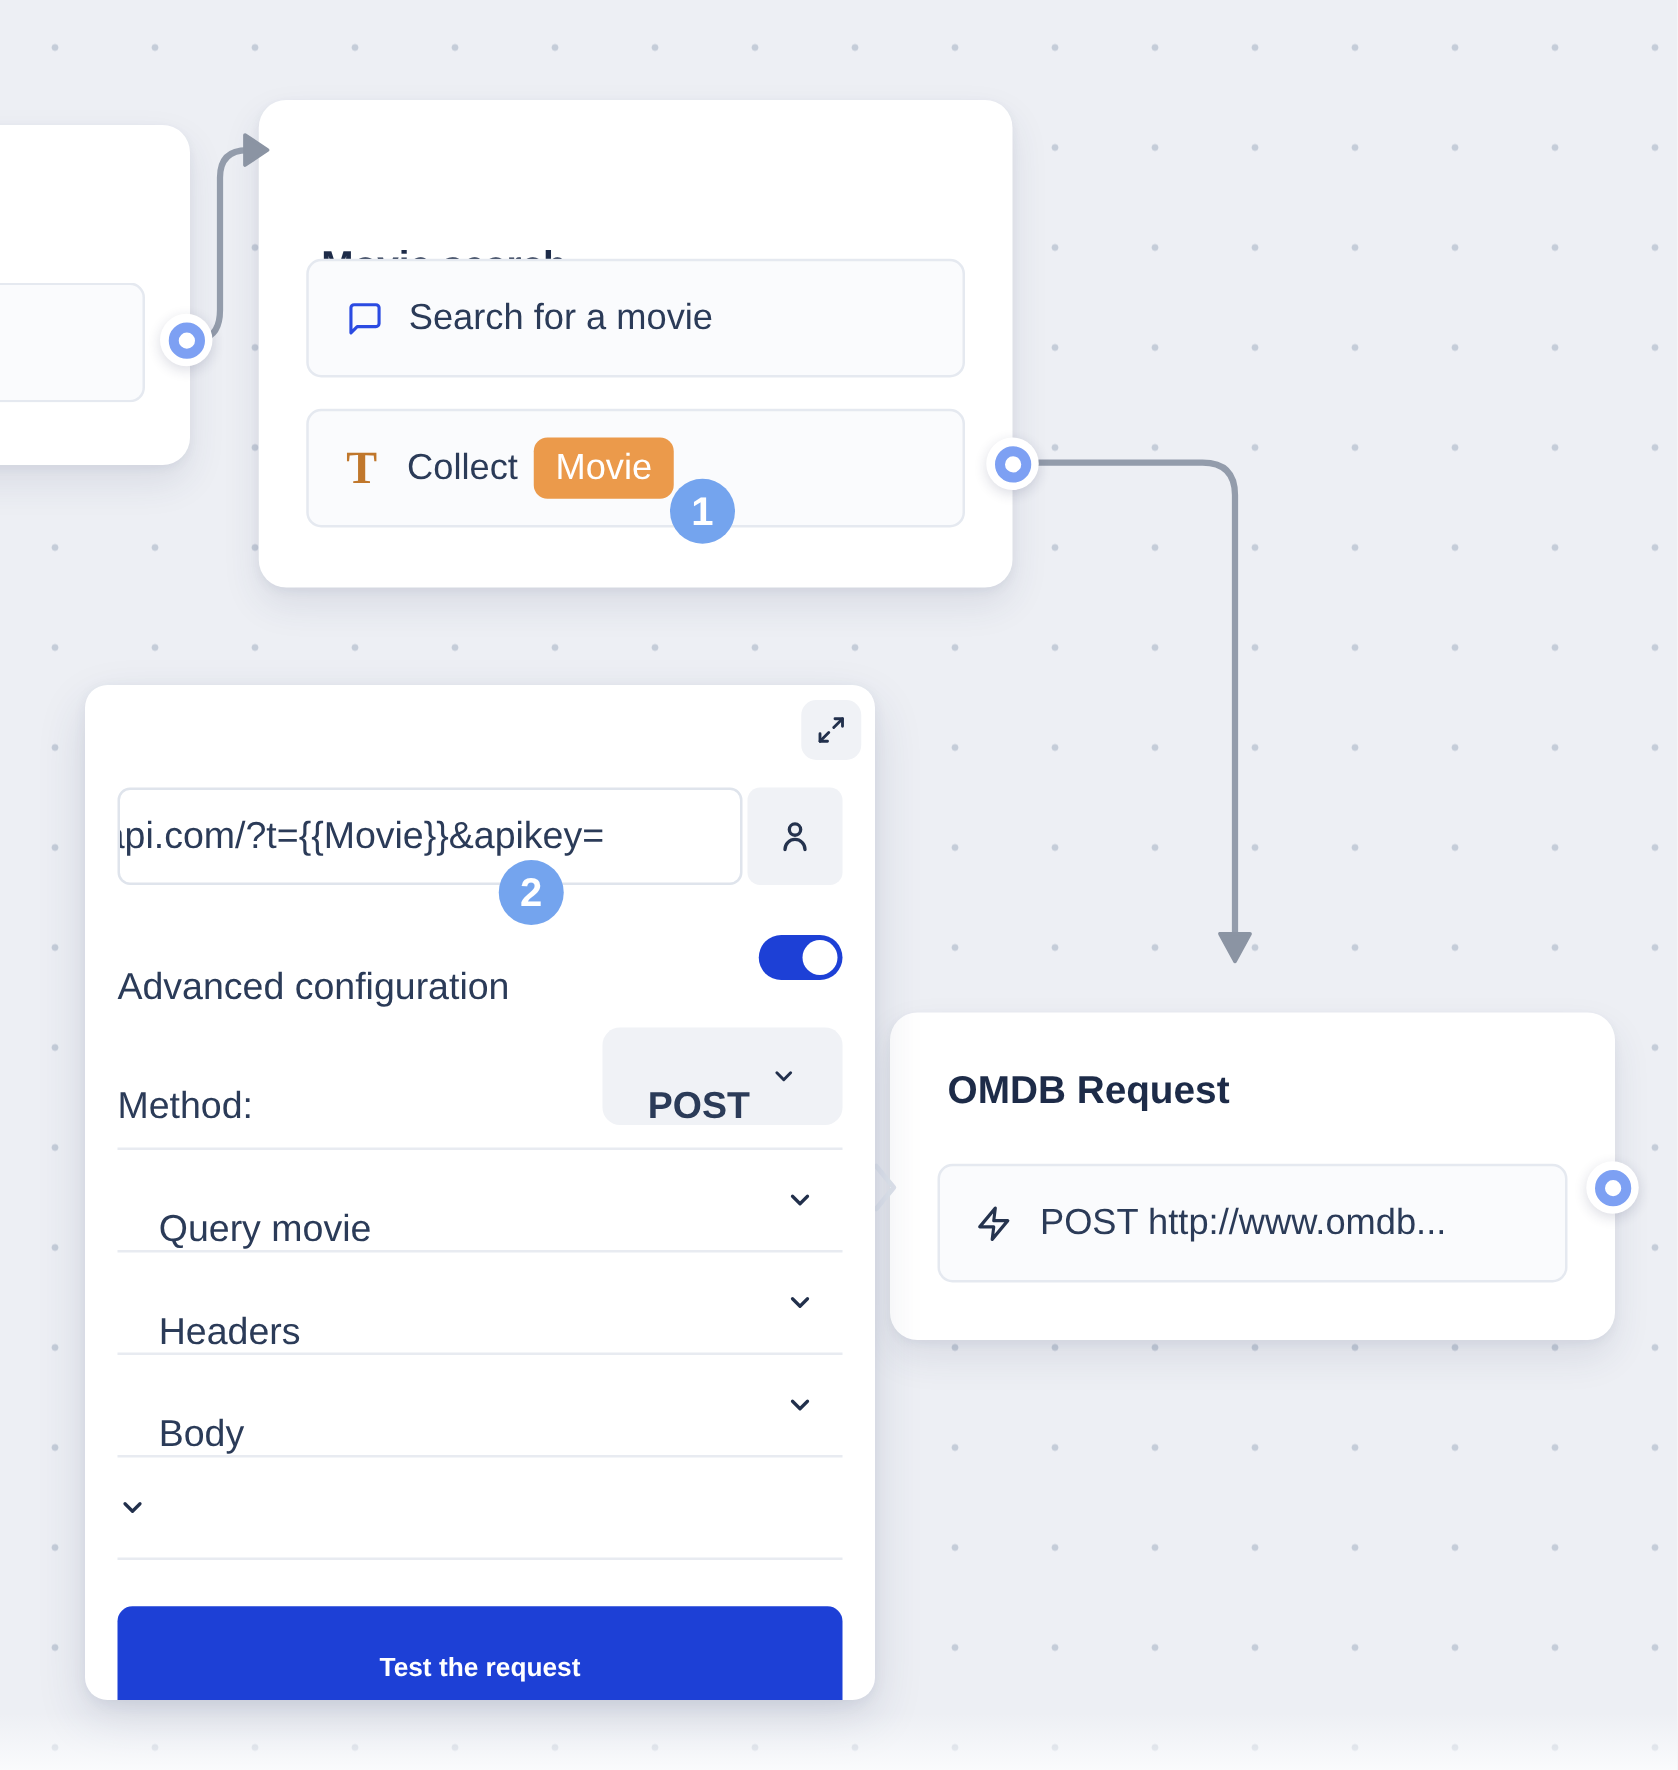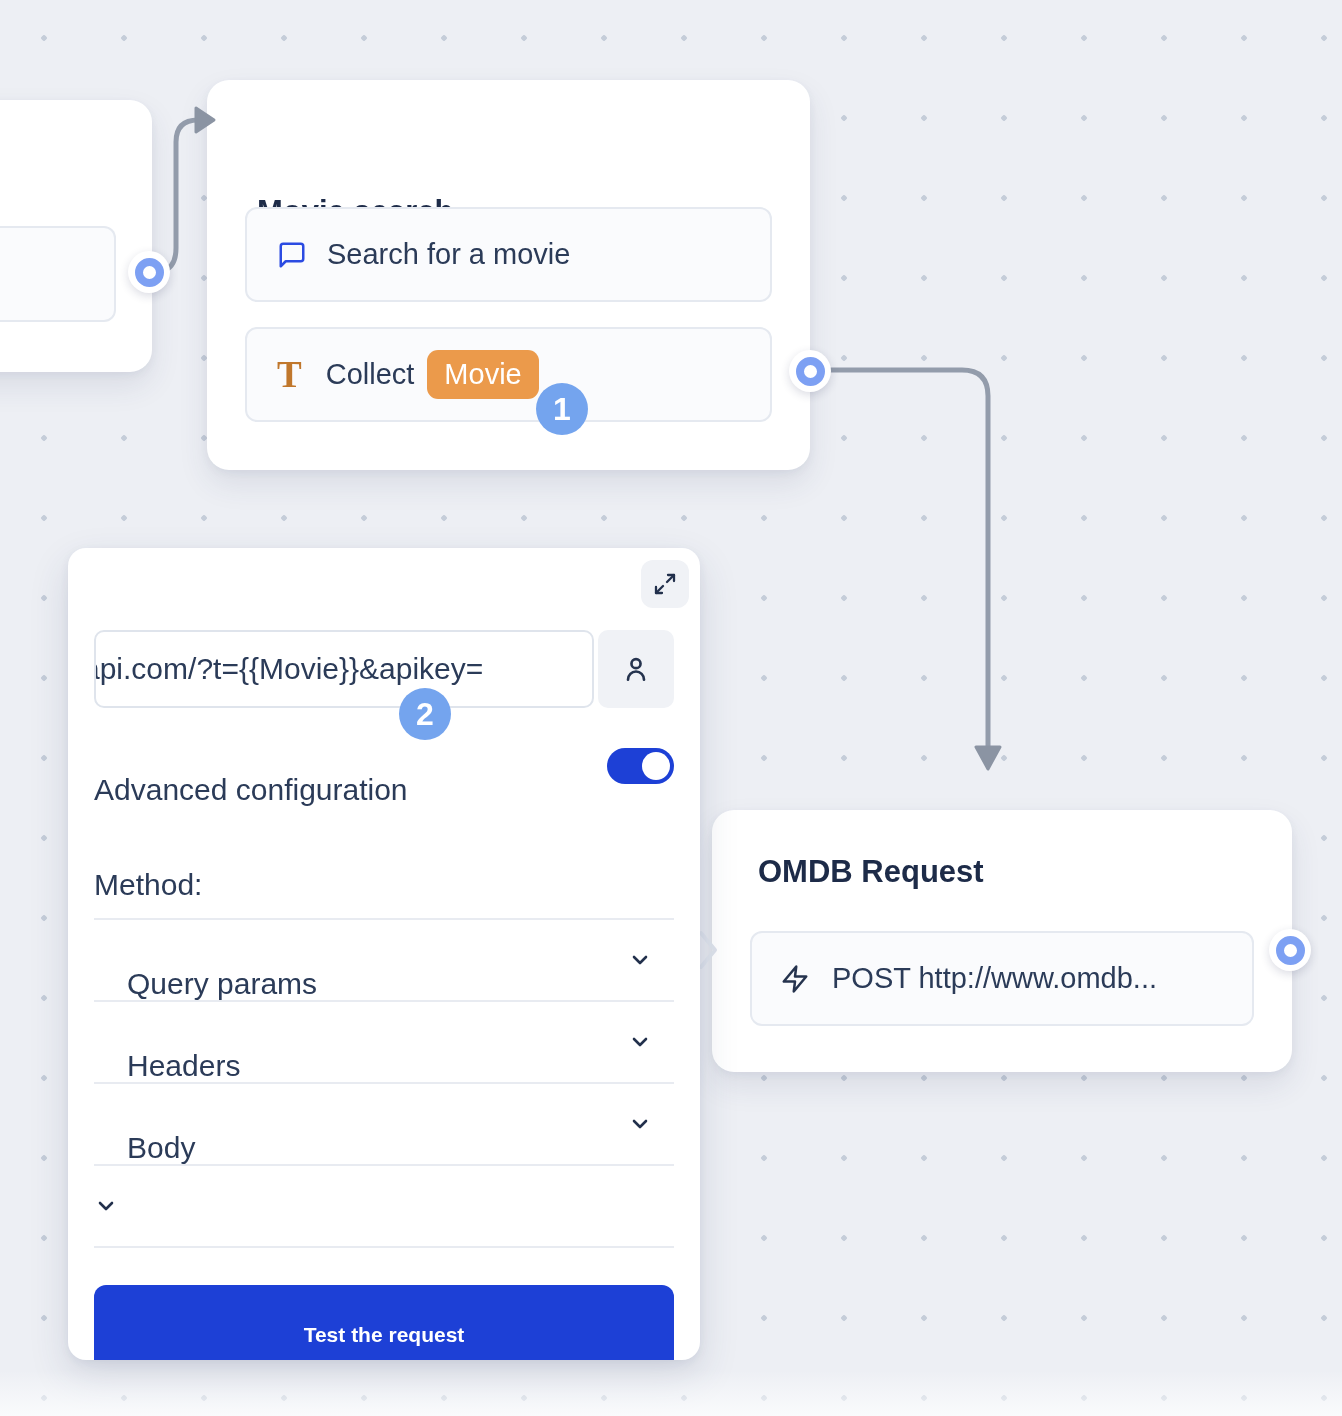--- a/index.html
+++ b/index.html
@@ -149,26 +149,34 @@
 
     <div class="adv-row">
       <span class="row-label">Advanced configuration</span>
       <span class="toggle">
           <span class="knob"></span>
         </span>
     </div>
 
     <div class="method-row">
       <span class="row-label">Method:</span>
+      <span class="method-pill">
+        <span class="row-label">POST</span>
+        <span style="display:flex;">
+          <svg width="22" height="22" viewBox="0 0 24 24" fill="none" stroke="#22304c" stroke-width="2.6" stroke-linecap="round" stroke-linejoin="round">
+              <polyline points="6 9 12 15 18 9"></polyline>
+            </svg>
+        </span>
+      </span>
     </div>
 
     <div class="divider" style="top:370px;"></div>
 
     <div class="acc-row" style="top:372px;">
-      <span class="row-label">Query params</span>
+      <span class="row-label">Query movie</span>
       <span style="display:flex;">
           <svg width="24" height="24" viewBox="0 0 24 24" fill="none" stroke="#22304c" stroke-width="2.6" stroke-linecap="round" stroke-linejoin="round">
             <polyline points="6 9 12 15 18 9"></polyline>
           </svg>
         </span>
     </div>
     <div class="divider" style="top:452px;"></div>
 
     <div class="acc-row" style="top:454px;">
       <span class="row-label">Headers</span>

